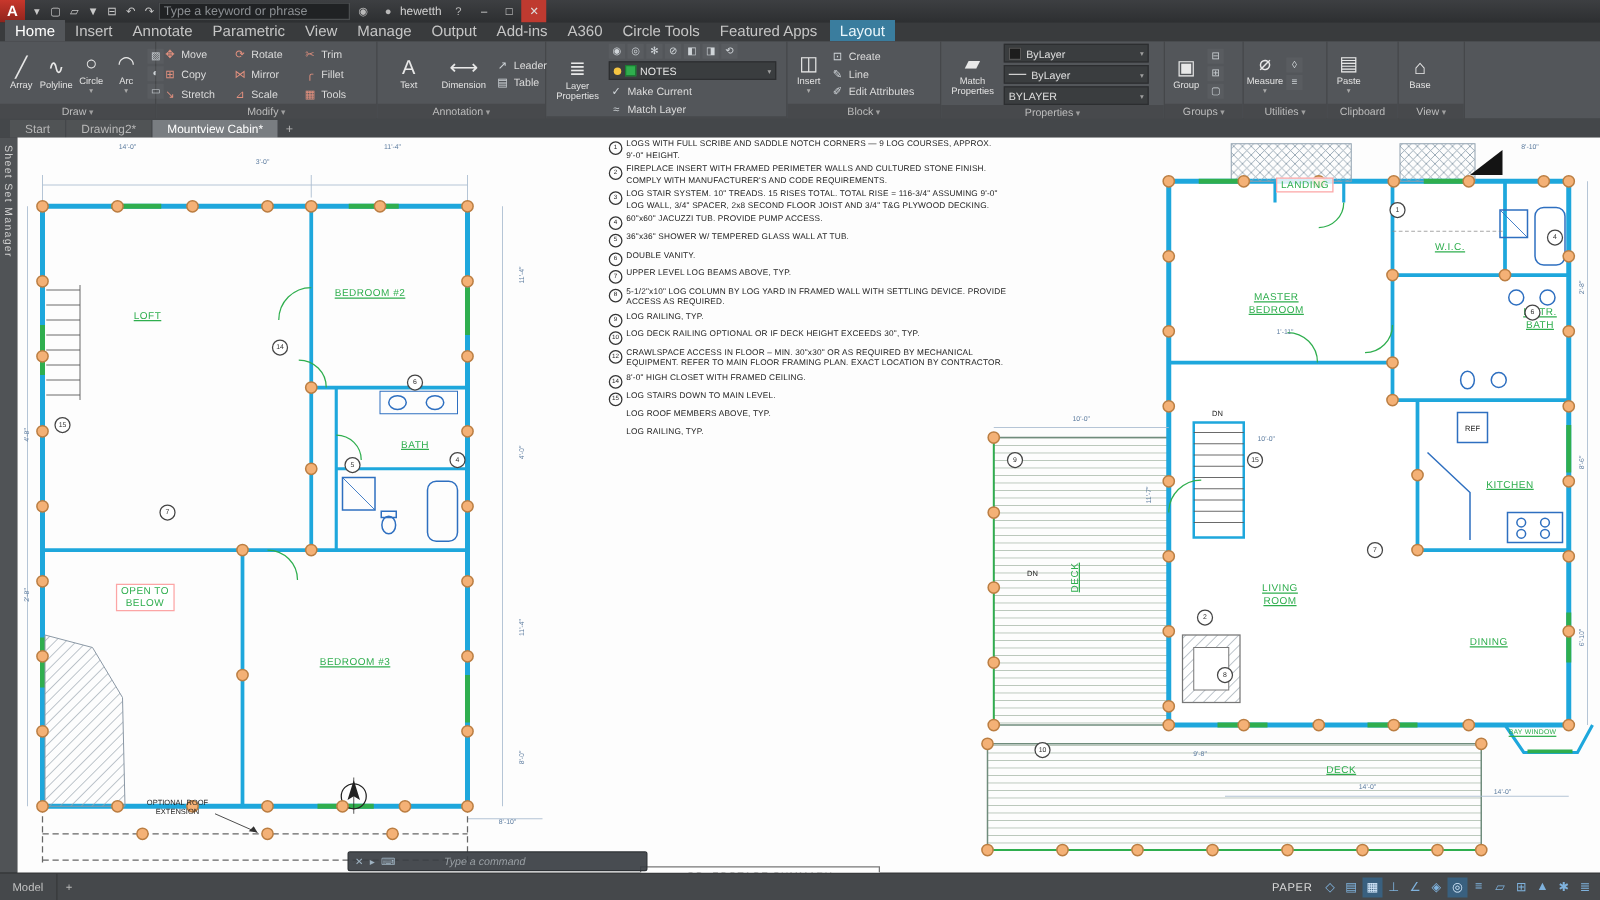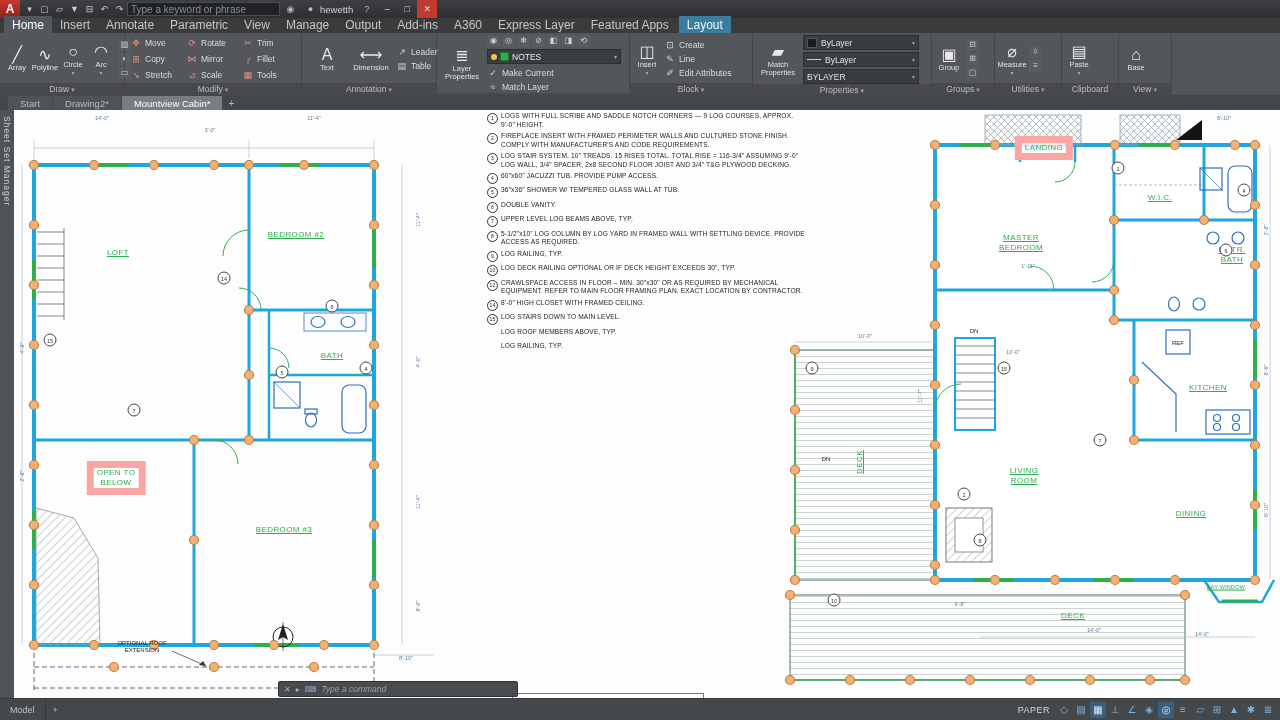--- a/index.html
+++ b/index.html
@@ -64,38 +64,38 @@
   .dplus{width:16px;text-align:center;color:#b8b8b8;font-size:10px;padding-bottom:1px;}
 
   
   .workspace{flex:1;display:flex;min-height:0;}
   .palette{flex:0 0 14px;background:#505356;display:flex;justify-content:center;}
   .palette span{writing-mode:vertical-rl;font-size:8.5px;color:#cfcfcf;letter-spacing:1px;margin-top:6px;}
   .canvas{flex:1;position:relative;overflow:hidden;background:#fdfdfd;}
   svg.plan{position:absolute;left:0;top:0;}
 
   .room{position:absolute;transform:translate(-50%,-50%);color:#2fae4e;font-size:8px;letter-spacing:.4px;white-space:pre;text-align:center;text-decoration:underline;line-height:1.25;}
-  .room.boxed{text-decoration:none;border:7px solid #fca5a5;padding:0 3px;background:rgba(255,255,255,.8);}
+  .room.boxed{text-decoration:none;border:1px solid #fca5a5;padding:0 3px;background:rgba(255,255,255,.8);}
   .room.vertical{transform:translate(-50%,-50%) rotate(-90deg);}
   .room.small{font-size:5.5px;letter-spacing:.2px;}
   .dim{position:absolute;transform:translate(-50%,-50%);color:#5e7da0;font-size:5.5px;white-space:nowrap;}
   .dim.v{transform:translate(-50%,-50%) rotate(-90deg);}
   .misc{position:absolute;transform:translate(-50%,-50%);color:#222;font-size:6px;white-space:pre;text-align:center;line-height:1.2;}
   .callout{position:absolute;width:11px;height:11px;border:1px solid #444;border-radius:50%;background:#fff;font-size:5.5px;display:flex;align-items:center;justify-content:center;color:#333;transform:translate(-50%,-50%);}
 
   .notes{position:absolute;left:473px;top:2px;width:322px;font-size:6.6px;color:#1c1c1c;line-height:1.32;letter-spacing:.15px;}
   .note{display:flex;gap:3px;margin-bottom:2.5px;}
   .note .bub{flex:0 0 9px;height:9px;border:1px solid #333;border-radius:50%;font-size:5px;display:flex;align-items:center;justify-content:center;margin-top:1px;}
   .note.nonum .bub{visibility:hidden;}
   .note .tx{flex:1;}
 
   .sqft{position:absolute;left:498px;top:583px;width:190px;height:30px;border:1px solid #777;background:#fff;text-align:center;font-size:8px;color:#555;padding-top:2px;letter-spacing:1px;}
 
   .cmdline{position:absolute;left:264px;top:571px;width:228px;height:14px;background:rgba(56,61,66,.92);border:1px solid #2e3236;border-radius:2px;display:flex;align-items:center;gap:5px;padding:0 5px;color:#b9bec2;font-size:8.5px;}
-  .cmdline .ph{color:#9aa0a5;font-style:italic;}
+  .cmdline .ph{color:#9aa0a5;font-style:italic;margin-left:34px;}
   .cmdline .ci{font-size:8px;color:#9fb3c2;}
 
   
   .status-bar{height:21px;background:#45484b;display:flex;align-items:stretch;color:#c2c2c2;font-size:9px;flex:0 0 21px;border-top:1px solid #37393b;}
   .model-tab{display:flex;align-items:center;padding:0 10px;border-right:1px solid #37393b;}
   .ltab{display:flex;align-items:center;padding:0 9px;border-right:1px solid #37393b;white-space:nowrap;}
   .ltab.active{background:#2e3134;color:#fff;font-weight:bold;}
   .dplus2{display:flex;align-items:center;padding:0 7px;color:#b8b8b8;}
   .sb-right{margin-left:auto;display:flex;align-items:center;gap:1px;padding-right:4px;}
   .space-label{color:#d8d8d8;margin-right:5px;letter-spacing:.5px;}
@@ -137,21 +137,21 @@
   <div class="ribbon-tabrow" id="rtabs">
       <div class="rtab active">Home</div>
       <div class="rtab">Insert</div>
       <div class="rtab">Annotate</div>
       <div class="rtab">Parametric</div>
       <div class="rtab">View</div>
       <div class="rtab">Manage</div>
       <div class="rtab">Output</div>
       <div class="rtab">Add-ins</div>
       <div class="rtab">A360</div>
-      <div class="rtab">Express Layer</div>
+      <div class="rtab">Circle Tools</div>
       <div class="rtab">Featured Apps</div>
       <div class="rtab context">Layout</div>
     </div>
 
   <div class="ribbon">
 
     <div class="panel" style="width:124px">
       <div class="panel-body">
         <div style="display:flex" id="p-draw-tools">
             <div class="bigbtn">

